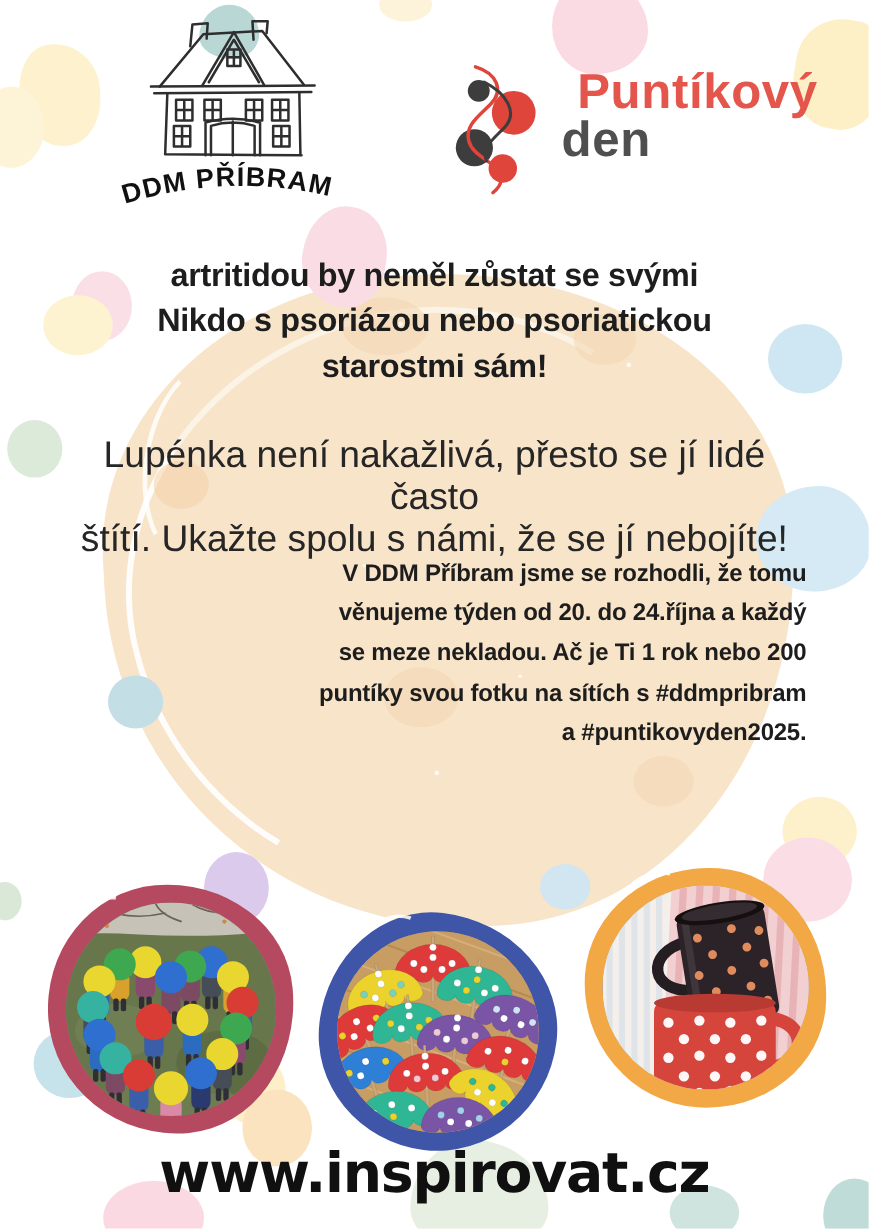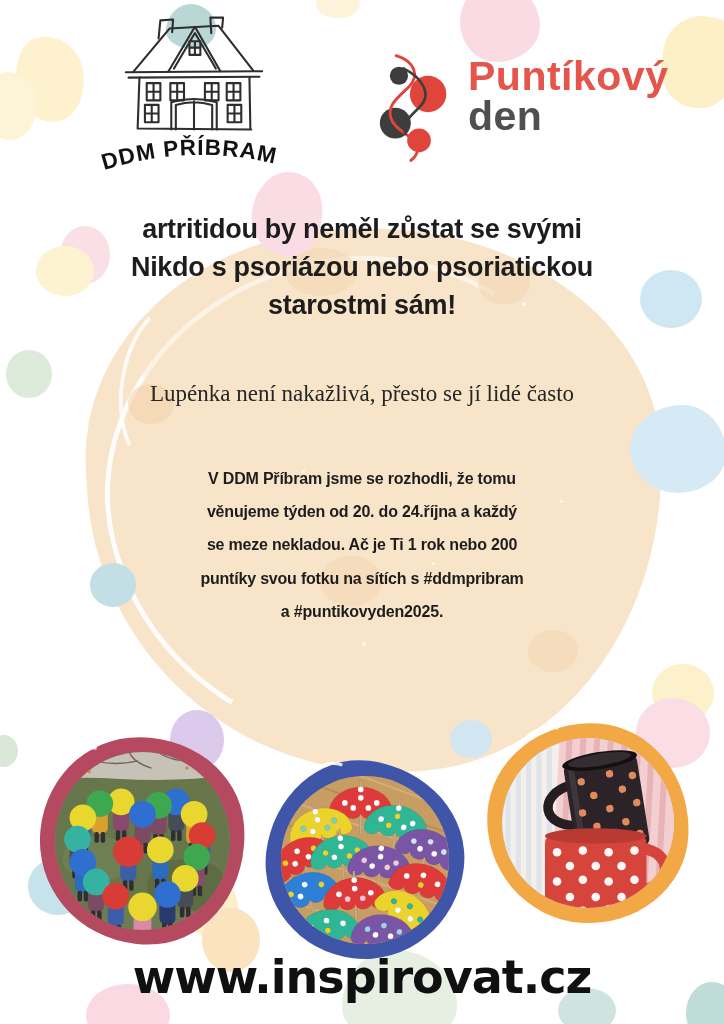--- a/index.html
+++ b/index.html
@@ -18,29 +18,29 @@
   .blob-stroke2{position:absolute;left:120px;top:302px;width:88px;height:160px;z-index:1;
         border:4px solid transparent;border-left-color:rgba(255,255,255,.8);
         border-radius:50%;transform:rotate(9deg);}
   .spk{position:absolute;width:4px;height:4px;border-radius:50%;background:#fff;opacity:.75;z-index:1;}
   
   .ddm-logo{position:absolute;left:98px;top:14px;width:192px;z-index:4;text-align:center;}
   .ddm-logo svg{display:block;margin:0 auto;}
   .event-logo{position:absolute;left:378px;top:42px;width:310px;height:130px;z-index:4;}
   .event-dots{position:absolute;left:0;top:6px;}
   .event-text{position:absolute;left:90px;top:14px;font-weight:bold;font-size:41px;line-height:40px;letter-spacing:.5px;}
-  .event-title{color:var(--accent-red,#e4564c);}
+  .event-title{color:var(--accent-red,#e4564c);margin-left:13px;}
   .event-subtitle{color:var(--logo-gray,#4f4f4f);}
   
   .headline{position:absolute;top:210px;left:50%;transform:translateX(-50%);width:600px;z-index:4;
             font-weight:bold;font-size:27px;line-height:38px;text-align:center;letter-spacing:-.3px;}
-  .intro{position:absolute;top:376px;left:50%;transform:translateX(-50%);width:600px;z-index:4;
-         font-size:23px;line-height:35px;text-align:center;color:#262626;font-family:Liberation Serif, serif;}
+  .intro{position:absolute;top:361px;left:50%;transform:translateX(-50%);width:600px;z-index:4;
+         font-size:31px;line-height:35px;text-align:center;color:#262626;}
   .bodytext{position:absolute;top:462px;left:50%;transform:translateX(-50%);width:620px;z-index:4;
-         font-weight:bold;font-size:16px;line-height:33.2px;text-align:center;letter-spacing:-.2px;}
+         font-weight:bold;font-size:20px;line-height:33.2px;text-align:right;letter-spacing:-.2px;}
   
   .photo{position:absolute;z-index:3;}
   .ring{position:absolute;inset:0;}
   .ring::before{content:"";position:absolute;width:48px;height:34px;border:3px solid transparent;
       border-top-color:rgba(255,255,255,.85);border-radius:50%;top:7px;left:26px;transform:rotate(-26deg);}
   .photo-inner{position:absolute;inset:15px;border-radius:50%;overflow:hidden;background:#888;}
   .photo-inner svg{display:block;width:100%;height:100%;}
   .ring-rose{background:var(--ring-rose,#b5495f);border-radius:48% 52% 47% 53%/50% 46% 54% 50%;transform:rotate(-5deg);}
   .ring-blue{background:var(--ring-blue,#3f56a8);border-radius:46% 54% 50% 50%/52% 48% 52% 48%;transform:rotate(7deg);}
   .ring-orange{background:var(--ring-orange,#f2a844);border-radius:52% 48% 50% 50%/48% 54% 46% 52%;transform:rotate(4deg);}
@@ -140,20 +140,21 @@
   </div>
 
   <div class="headline">
     <div>artritidou by neměl zůstat se svými</div>
     <div>Nikdo s psoriázou nebo psoriatickou</div>
     <div>starostmi sám!</div>
   </div>
 
   <div class="intro">
     <div>Lupénka není nakažlivá, přesto se jí lidé často</div>
+    <div>štítí. Ukažte spolu s námi, že se jí nebojíte!</div>
   </div>
 
   <div class="bodytext">
     <div>V DDM Příbram jsme se rozhodli, že tomu</div>
     <div>věnujeme týden od 20. do 24.října a každý</div>
     <div>se meze nekladou. Ač je Ti 1 rok nebo 200</div>
     <div>puntíky svou fotku na sítích s #ddmpribram</div>
     <div>a #puntikovyden2025.</div>
   </div>
 

